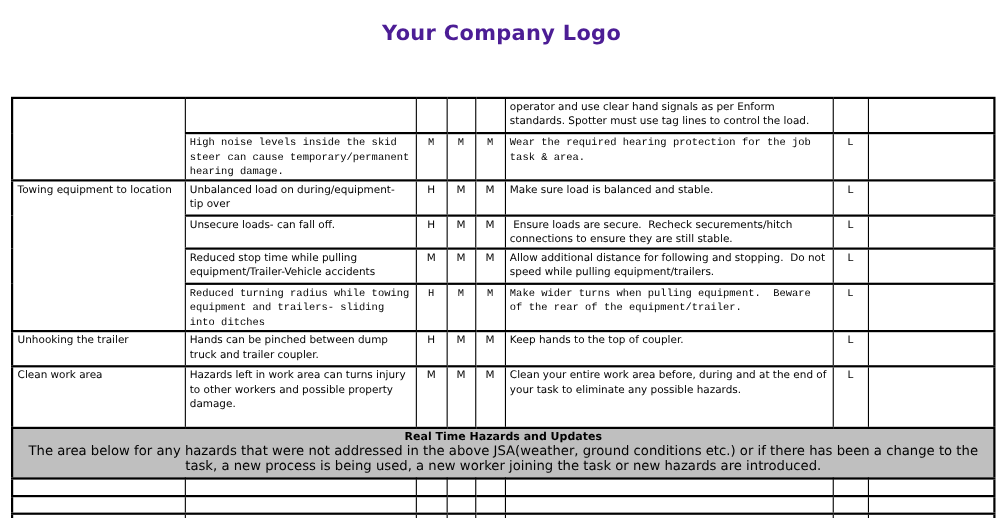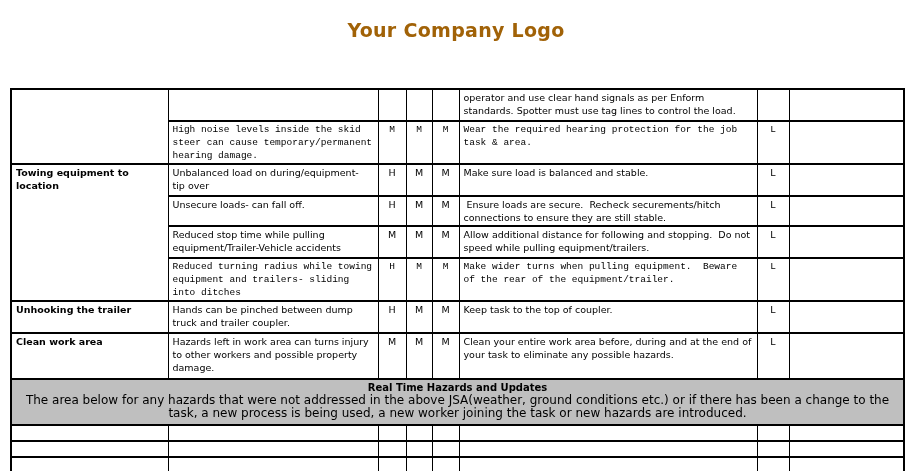--- a/index.html
+++ b/index.html
@@ -10,21 +10,21 @@
     overflow: hidden;
     font-family: "DejaVu Sans", "Liberation Sans", sans-serif;
     color: #000000;
   }
   .logo {
     position: absolute;
     top: 19px; left: 0; width: 100%;
     text-align: center;
     font-size: 19px;
     font-weight: bold;
-    color: #a16207;
+    color: #4c1d95;
     letter-spacing: 0.3px;
   }
   table.jsa {
     position: absolute;
     left: 10px; top: 88px;
     width: 893px;
     border-collapse: collapse;
     table-layout: fixed;
     border: 2px solid #000;
   }
@@ -32,21 +32,21 @@
     border: 1px solid #000;
     border-top-width: 2px;
     border-bottom-width: 2px;
     font-size: 9.5px;
     line-height: 13px;
     vertical-align: top;
     padding: 1px 4px;
     word-wrap: break-word;
   }
   td.task {
-    font-weight: bold;
+    font-weight: normal;
     font-size: 10px;
     line-height: 13px;
     padding-top: 2px;
   }
   td.task-towing { padding-top: 11px; }
   td.sev, td.prob {
     text-align: center;
     vertical-align: middle;
     font-size: 10.5px;
     padding: 0;
@@ -58,21 +58,21 @@
     padding: 2px 6px;
     height: 42px;
     vertical-align: middle;
     margin-left: 10px;
   }
   .banner-title { font-weight: bold; font-size: 10px; line-height: 13px; }
   .banner-body  { font-size: 12px; line-height: 12.5px; }
   tr.r-sm  { height: 32px; }
   tr.r-28  { height: 28px; }
   tr.r-md  { height: 43px; font-family: Liberation Mono, monospace; }
-  tr.r-lg  { height: 46px; }
+  tr.r-lg  { height: 56px; }
   tr.blank { height: 16px; }
 </style>
 </head>
 <body>
 
 <div class="logo">Your Company Logo</div>
 
 <table class="jsa">
   <colgroup>
     <col style="width:157px">
@@ -147,21 +147,21 @@
     <td class="prob">L</td>
     <td></td>
   </tr>
 
   <tr class="r-sm">
     <td class="task">Unhooking the trailer</td>
     <td>Hands can be pinched between dump truck and trailer coupler.</td>
     <td class="sev">H</td>
     <td class="sev">M</td>
     <td class="sev">M</td>
-    <td class="control">Keep task to the top of coupler.</td>
+    <td class="control">Keep hands to the top of coupler.</td>
     <td class="prob">L</td>
     <td></td>
   </tr>
 
   <tr class="r-lg">
     <td class="task">Clean work area</td>
     <td>Hazards left in work area can turns injury to other workers and possible property damage.</td>
     <td class="sev">M</td>
     <td class="sev">M</td>
     <td class="sev">M</td>

